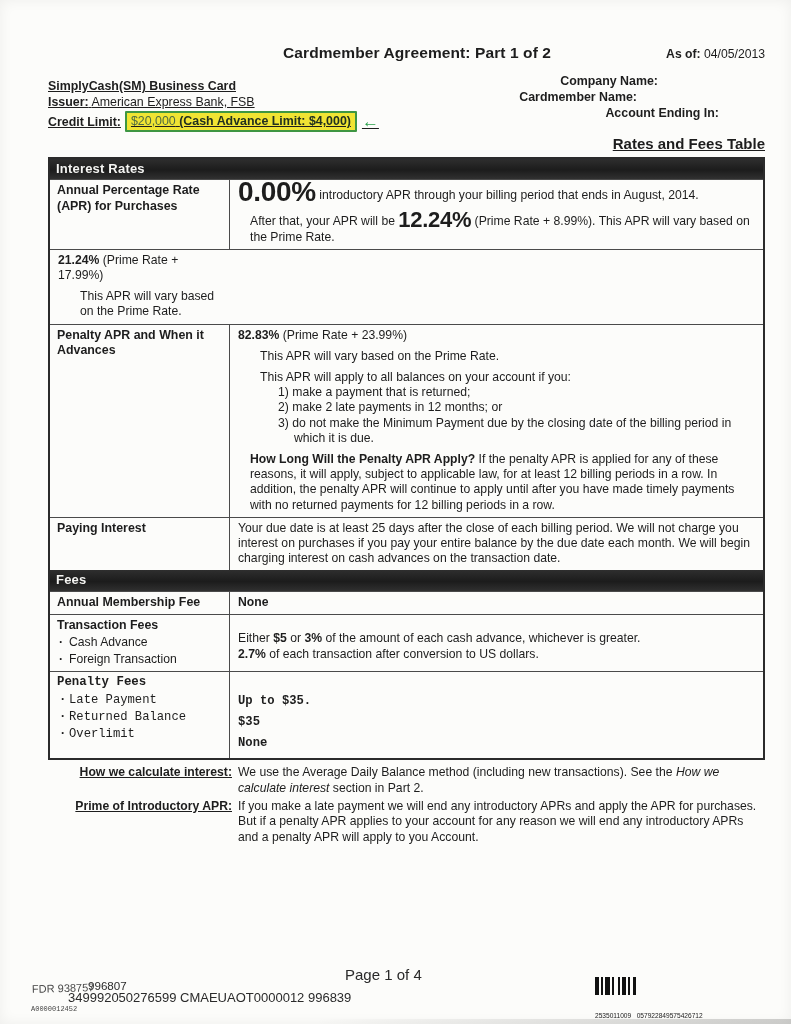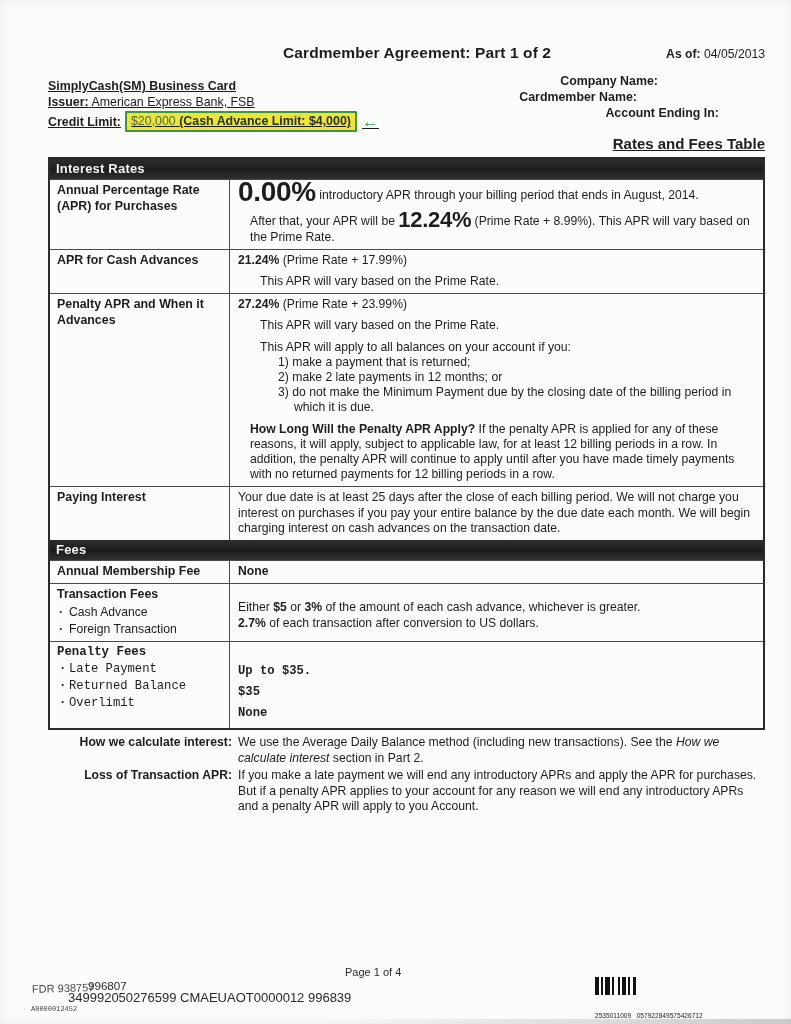--- a/index.html
+++ b/index.html
@@ -61,29 +61,29 @@
   .num-list{margin:0 0 0 40px;padding:0;list-style:none;}
   .num-list li{padding-left:16px;text-indent:-16px;}
   .howlong{margin-top:6px;margin-left:12px;}
   .fee-vals{padding-top:19px;}
   .fee-vals div{font-weight:bold;line-height:21px;}
   .txn-vals{padding-top:15px;}
   .txn-vals div{line-height:16px;}
   
   .notes{margin-top:5px;font-size:12.2px;line-height:15.6px;}
   .note-row{display:grid;grid-template-columns:184px 1fr;column-gap:6px;margin-bottom:2px;}
-  .note-label{font-weight:bold;text-align:right;}
+  .note-label{font-weight:bold;text-align:right;text-decoration:underline;}
   .note-text i{font-style:italic;}
   
   .f-abs{position:absolute;white-space:pre;}
   .ref-line{left:68px;top:966px;font-size:13px;color:#2a2a2a;margin-top:24px;}
   .overlap-num{left:88px;top:979px;font-size:11.6px;color:#2a2a2a;}
   .fdr{left:32px;top:982px;font-size:11px;color:#4a4a4a;transform:rotate(-1.6deg);}
   .tiny-id{left:31px;top:1005px;font-size:7px;color:#444;font-family:Liberation Mono, monospace;}
-  .page-num{left:345px;top:966px;font-size:11px;color:#2a2a2a;}
+  .page-num{left:345px;top:966px;font-size:15px;color:#2a2a2a;}
   .barcode-block{left:595px;top:962px;font-size:6.6px;line-height:7.4px;color:#222;}
   .barcode-block svg{display:block;margin-bottom:2px;}
   .scan-edge{position:absolute;left:0;bottom:0;width:100%;height:5px;background:linear-gradient(90deg,rgba(0,0,0,0) 40%,rgba(120,120,118,.35));}
 </style>
 </head>
 <body>
 
 <div class="page">
 
   <div class="hr-line hr-l1">Company Name:</div>
@@ -130,32 +130,31 @@
           </div>
           <div class="after-para">
             <span>After that, your APR will be</span>
             <span class="bigrate2">12.24%</span>
             <span>(Prime Rate + 8.99%). This APR will vary based on the Prime Rate.</span>
           </div>
         </div>
       </div>
 
       <div class="trow" style="min-height:36px;">
-        <div class="tlabel">APR for Cash Advances</div>
         <div class="tcell">
           <div><span class="b">21.24%</span>
                <span>(Prime Rate + 17.99%)</span></div>
           <div class="vary">This APR will vary based on the Prime Rate.</div>
         </div>
       </div>
 
       <div class="trow" style="min-height:176px;">
         <div class="tlabel">Penalty APR and When it Advances</div>
         <div class="tcell">
-          <div><span class="b">27.24%</span>
+          <div><span class="b">82.83%</span>
                <span>(Prime Rate + 23.99%)</span></div>
           <div class="vary">This APR will vary based on the Prime Rate.</div>
           <div class="apply-intro">This APR will apply to all balances on your account if you:</div>
           <ul class="num-list">
             <li>1) make a payment that is returned;</li>
             <li>2) make 2 late payments in 12 months; or</li>
             <li>3) do not make the Minimum Payment due by the closing date of the billing period in which it is due.</li>
           </ul>
           <div class="howlong">
             <span class="b">How Long Will the Penalty APR Apply?</span>
@@ -220,21 +219,21 @@
     <div class="notes">
       <div class="note-row">
         <div class="note-label">How we calculate interest:</div>
         <div class="note-text">
           <span>We use the Average Daily Balance method (including new transactions). See the</span>
           <i>How we calculate interest</i>
           <span>section in Part 2.</span>
         </div>
       </div>
       <div class="note-row">
-        <div class="note-label">Loss of Transaction APR:</div>
+        <div class="note-label">Prime of Introductory APR:</div>
         <div class="note-text">If you make a late payment we will end any introductory APRs and apply the APR for purchases. But if a penalty APR applies to your account for any reason we will end any introductory APRs and a penalty APR will apply to you Account.</div>
       </div>
     </div>
   </div>
 
   <div class="f-abs ref-line">349992050276599 CMAEUAOT0000012 996839</div>
   <div class="f-abs overlap-num">996807</div>
   <div class="f-abs fdr">FDR 938757</div>
   <div class="f-abs tiny-id">A0000012452</div>
   <div class="f-abs page-num">Page 1 of 4</div>

